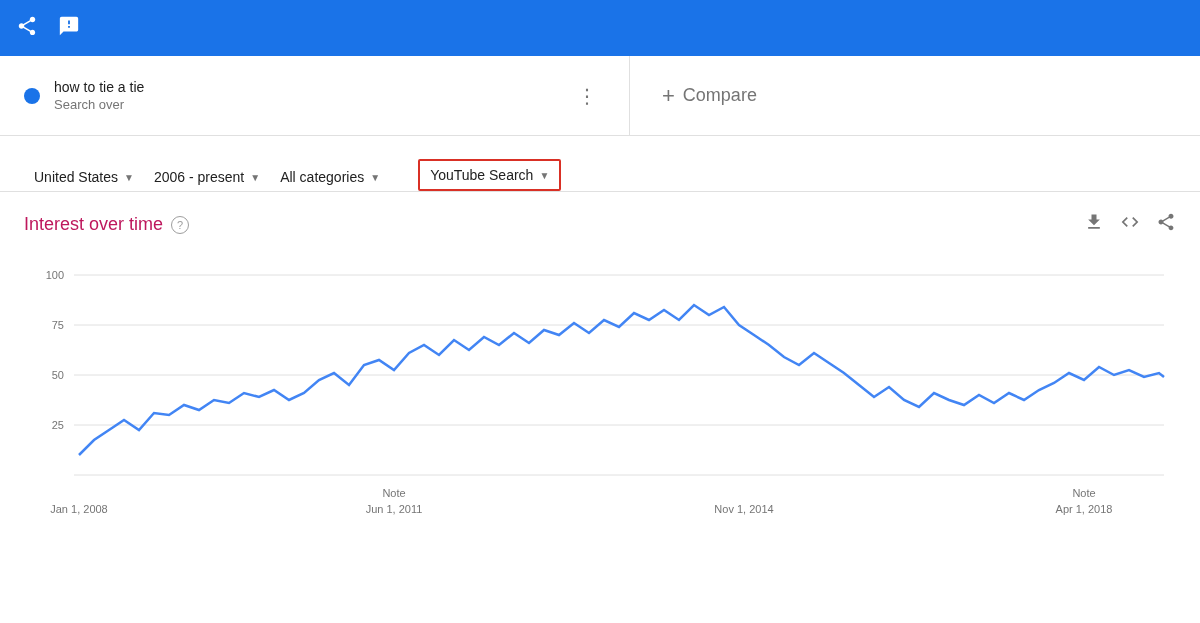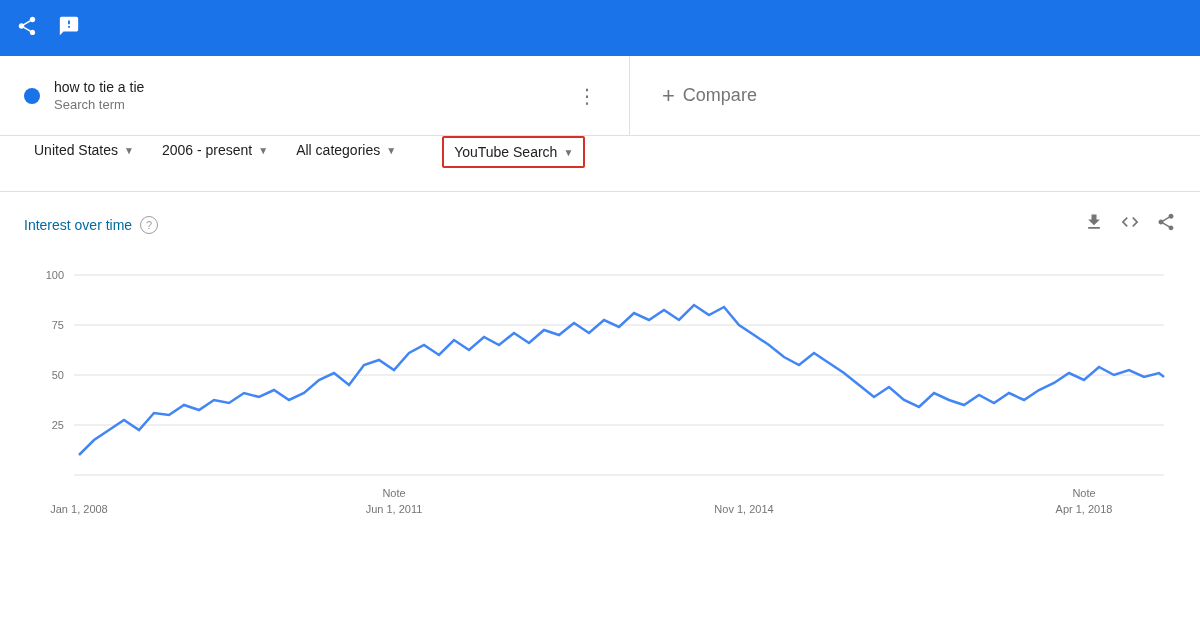--- a/index.html
+++ b/index.html
@@ -105,24 +105,23 @@
       border: none;
     }
     .compare-plus {
       font-size: 22px;
       color: #757575;
     }
 
     
     .filters-section {
       display: flex;
-      align-items: flex-start;
+      align-items: flex-end;
       padding: 0 24px;
       height: 56px;
-      gap: 8px;
       border-bottom: 1px solid #e0e0e0;
     }
     .filter-dropdown {
       display: flex;
       align-items: center;
       gap: 4px;
       padding: 6px 10px;
       cursor: pointer;
       color: #212121;
       font-size: 14px;
@@ -150,22 +149,22 @@
       align-items: center;
       justify-content: space-between;
       margin-bottom: 8px;
     }
     .chart-title-area {
       display: flex;
       align-items: center;
       gap: 8px;
     }
     .chart-title {
-      font-size: 14px;
-      color: #0369a1;
+      font-size: 18px;
+      color: #be185d;
       font-weight: 400;
     }
     .help-icon {
       width: 18px;
       height: 18px;
       border-radius: 50%;
       border: 1.5px solid #9e9e9e;
       color: #9e9e9e;
       font-size: 11px;
       display: flex;
@@ -228,21 +227,21 @@
         </svg>
     </span>
   </div>
 </header>
 
 <div class="search-section">
   <div class="search-term-area">
     <div class="blue-dot"></div>
     <div class="search-term-info">
       <div class="search-term-title">how to tie a tie</div>
-      <div class="search-term-label">Search term</div>
+      <div class="search-term-label">Search over</div>
     </div>
     <span class="three-dots">⋮</span>
   </div>
   <div class="compare-area">
     <button class="compare-btn">
       <span class="compare-plus">+</span>
       <span>Compare</span>
     </button>
   </div>
 </div>

